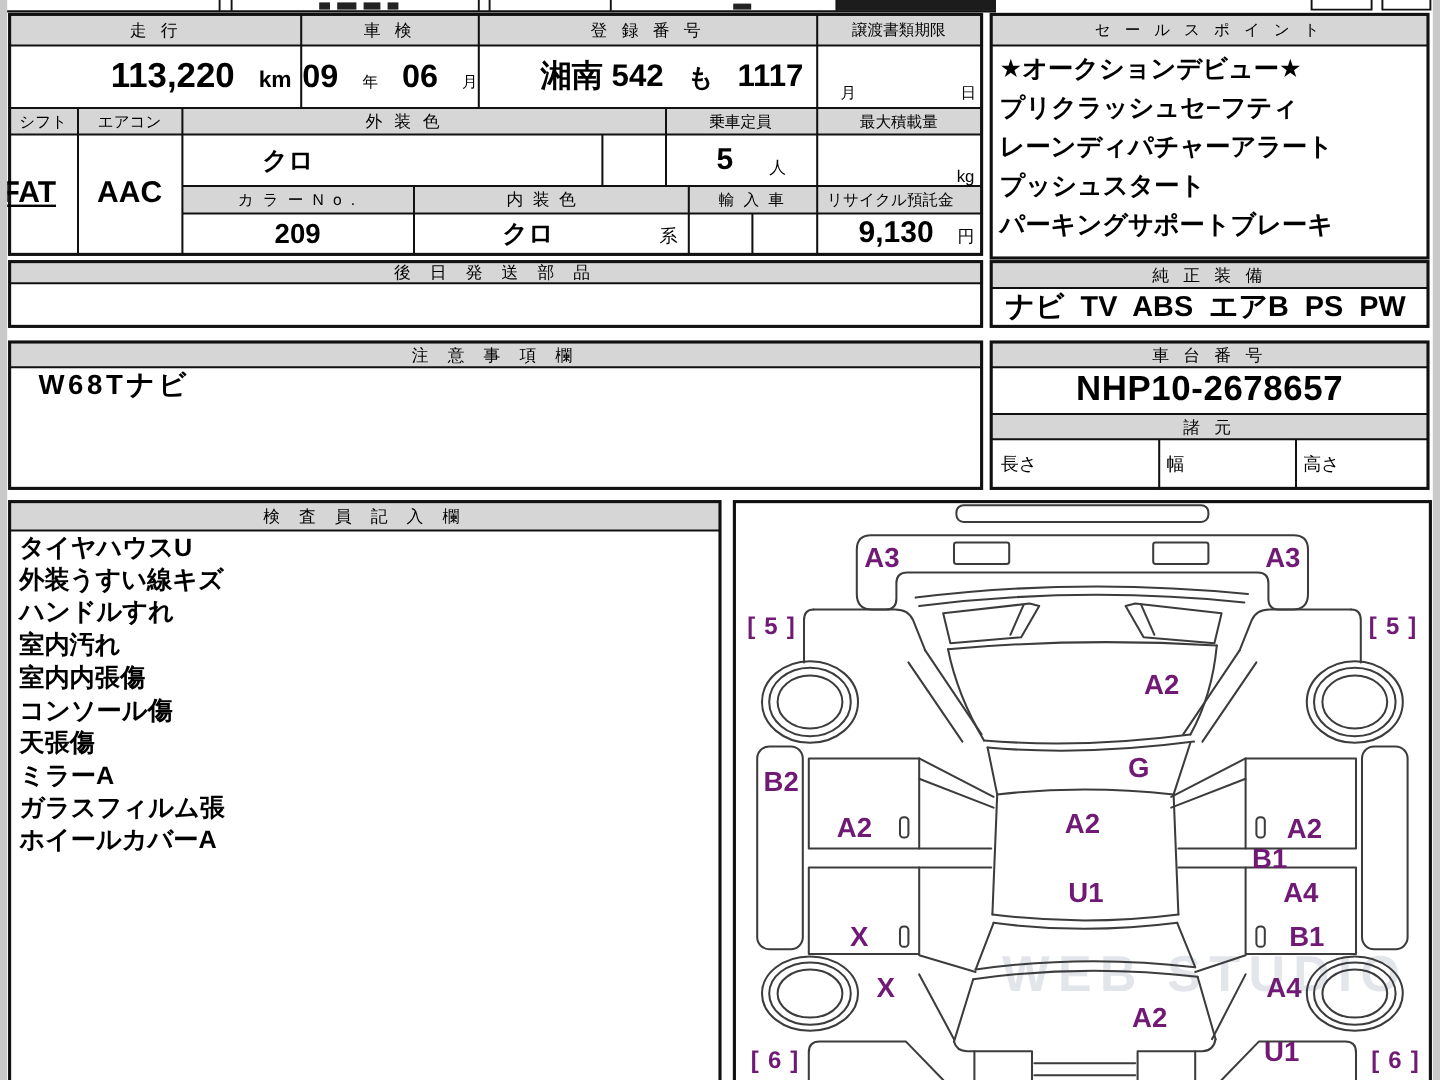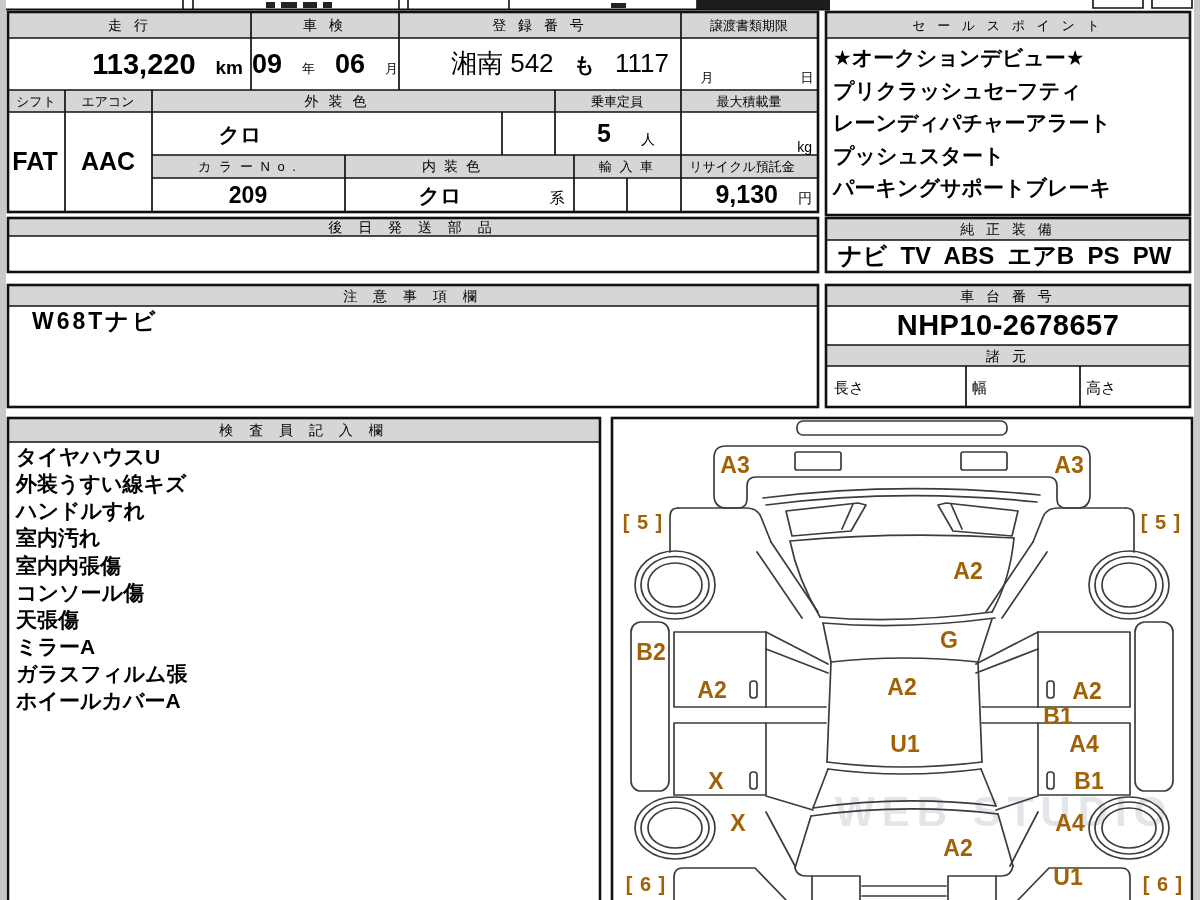--- a/index.html
+++ b/index.html
@@ -11,30 +11,30 @@
   }
   .hdrband{position:absolute;background:#d6d6d6;}
   .t{position:absolute;transform:translate(-50%,-50%);white-space:nowrap;line-height:1;}
   .tl{position:absolute;transform:translate(0,-50%);white-space:nowrap;line-height:1;}
   .tr{position:absolute;transform:translate(-100%,-50%);white-space:nowrap;line-height:1;}
   .h{font-size:14px;letter-spacing:1px;color:#000;}
   .h13{font-size:13px;letter-spacing:0;}
   .base{display:inline-flex;align-items:baseline;gap:20px;}
   .v29{font-size:29px;font-weight:700;}
   .v27{font-size:27px;font-weight:700;}
-  .v26{font-size:26px;font-weight:400;}
+  .v26{font-size:26px;font-weight:700;}
   .v25{font-size:25px;font-weight:700;}
   .v23{font-size:23px;font-weight:700;}
   .v21{font-size:21px;font-weight:700;}
   .u14{font-size:14px;}
   .u13{font-size:13px;}
   .list{position:absolute;}
   .sales-item{height:32.5px;line-height:32.5px;font-size:21px;font-weight:700;white-space:nowrap;}
   .insp-item{height:27.15px;line-height:27.15px;font-size:21px;font-weight:700;white-space:nowrap;}
-  .dlabel{position:absolute;transform:translate(-50%,-50%);font-size:23px;font-weight:700;color:#a16207;white-space:nowrap;z-index:4;line-height:1;}
+  .dlabel{position:absolute;transform:translate(-50%,-50%);font-size:23px;font-weight:700;color:#701a75;white-space:nowrap;z-index:4;line-height:1;}
   .dtire{font-size:20px;letter-spacing:1px;}
   .watermark{position:absolute;font-size:42px;letter-spacing:7px;color:#e2e5e9;font-weight:700;z-index:1;white-space:nowrap;}
   svg.lines{position:absolute;left:0;top:0;z-index:2;pointer-events:none;}
   .txt{z-index:3;}
   .edge{position:absolute;top:0;height:900px;background:#c9c9c9;z-index:5;}
 </style>
 </head>
 <body>
 
 <div class="hdrband" style="left:8px;top:12px;width:810px;height:26px;"></div>
@@ -222,21 +222,21 @@
 </span>
 <span class="t u13 txt" style="left:707px;top:77px;">月</span>
 <span class="t u13 txt" style="left:807px;top:77px;">日</span>
 
 <span class="t h h13 txt" style="left:36px;top:101px;">シフト</span>
 <span class="t h h13 txt" style="left:108px;top:101px;">エアコン</span>
 <span class="t h txt" style="left:337px;top:101px;letter-spacing:3px;">外 装 色</span>
 <span class="t h h13 txt" style="left:617px;top:101px;">乗車定員</span>
 <span class="t h h13 txt" style="left:749px;top:101px;">最大積載量</span>
 
-<span class="t v25 txt" style="left:35px;top:161px;">FAT</span>
+<span class="t v25 txt" style="left:24px;top:161px;text-decoration:underline;">FAT</span>
 <span class="t v25 txt" style="left:108px;top:161px;">AAC</span>
 
 <span class="t v21 txt" style="left:240px;top:134px;">クロ</span>
 <span class="t v25 txt" style="left:604px;top:133px;">5</span>
 <span class="t u14 txt" style="left:648px;top:139px;">人</span>
 <span class="tr u14 txt" style="left:812px;top:147px;">kg</span>
 
 <span class="t h h13 txt" style="left:248px;top:166px;letter-spacing:2px;">カ ラ ー N o .</span>
 <span class="t h txt" style="left:452px;top:166px;letter-spacing:2px;">内 装 色</span>
 <span class="t h h13 txt" style="left:627px;top:166px;letter-spacing:2px;">輸 入 車</span>

